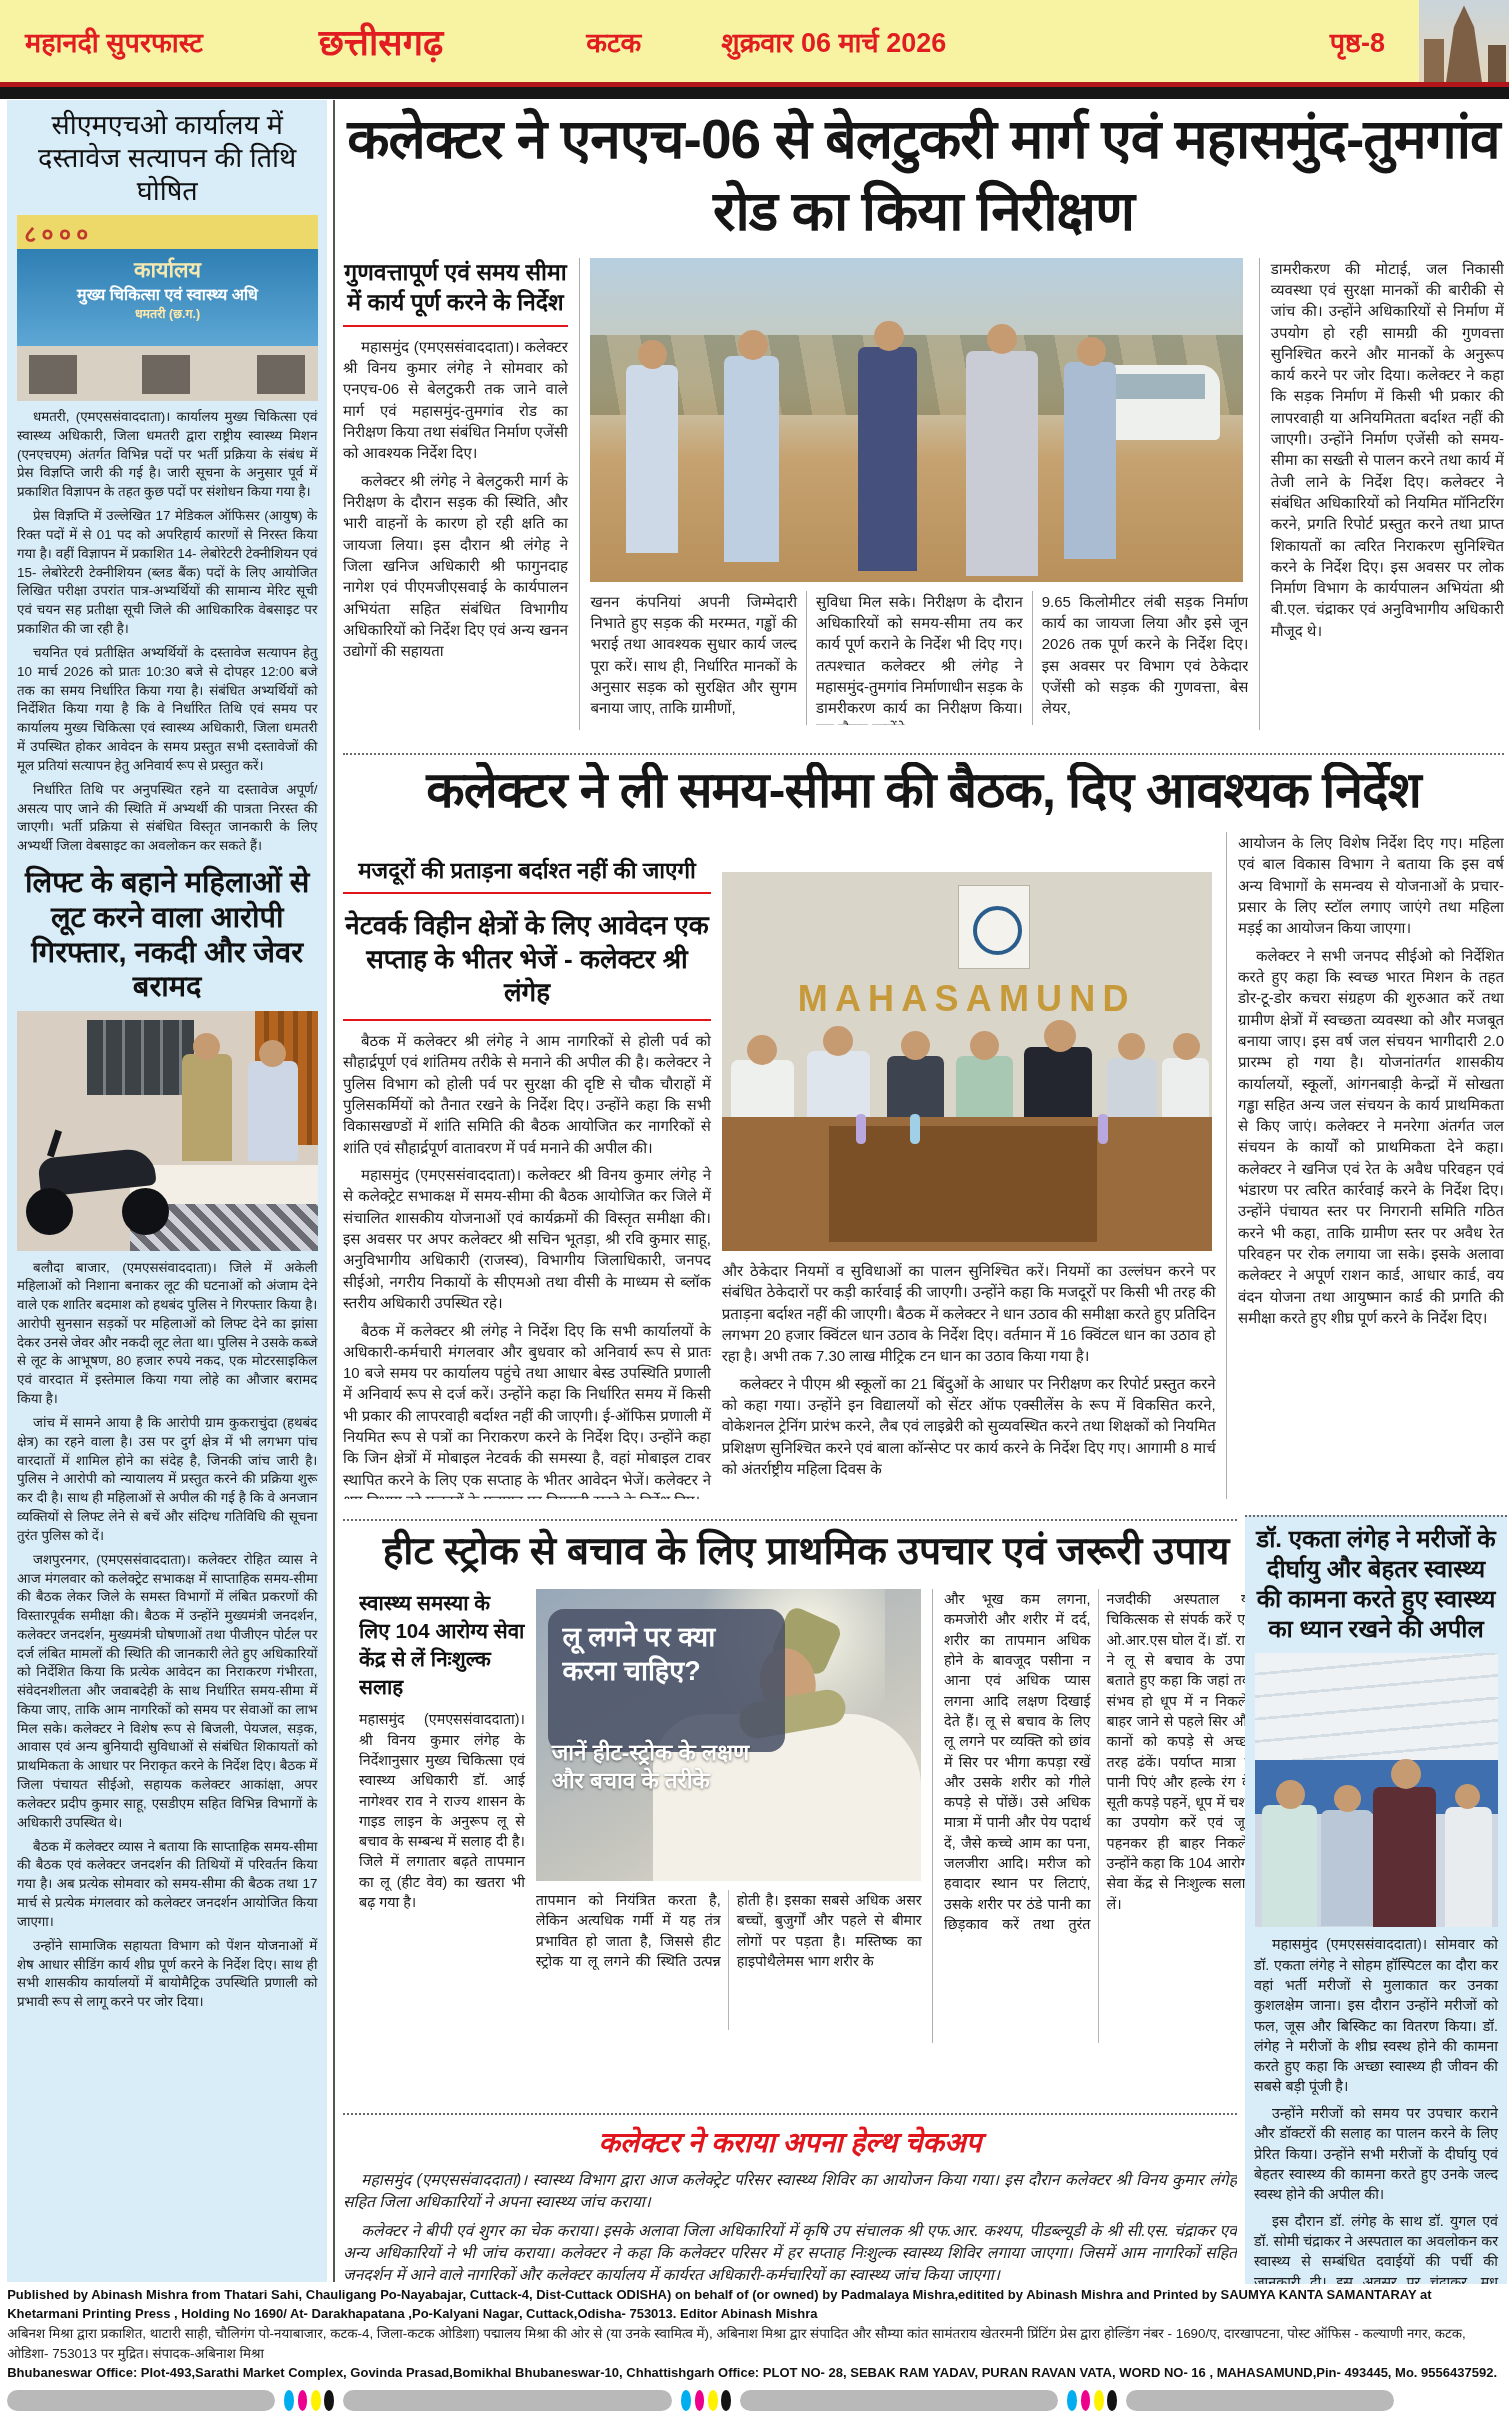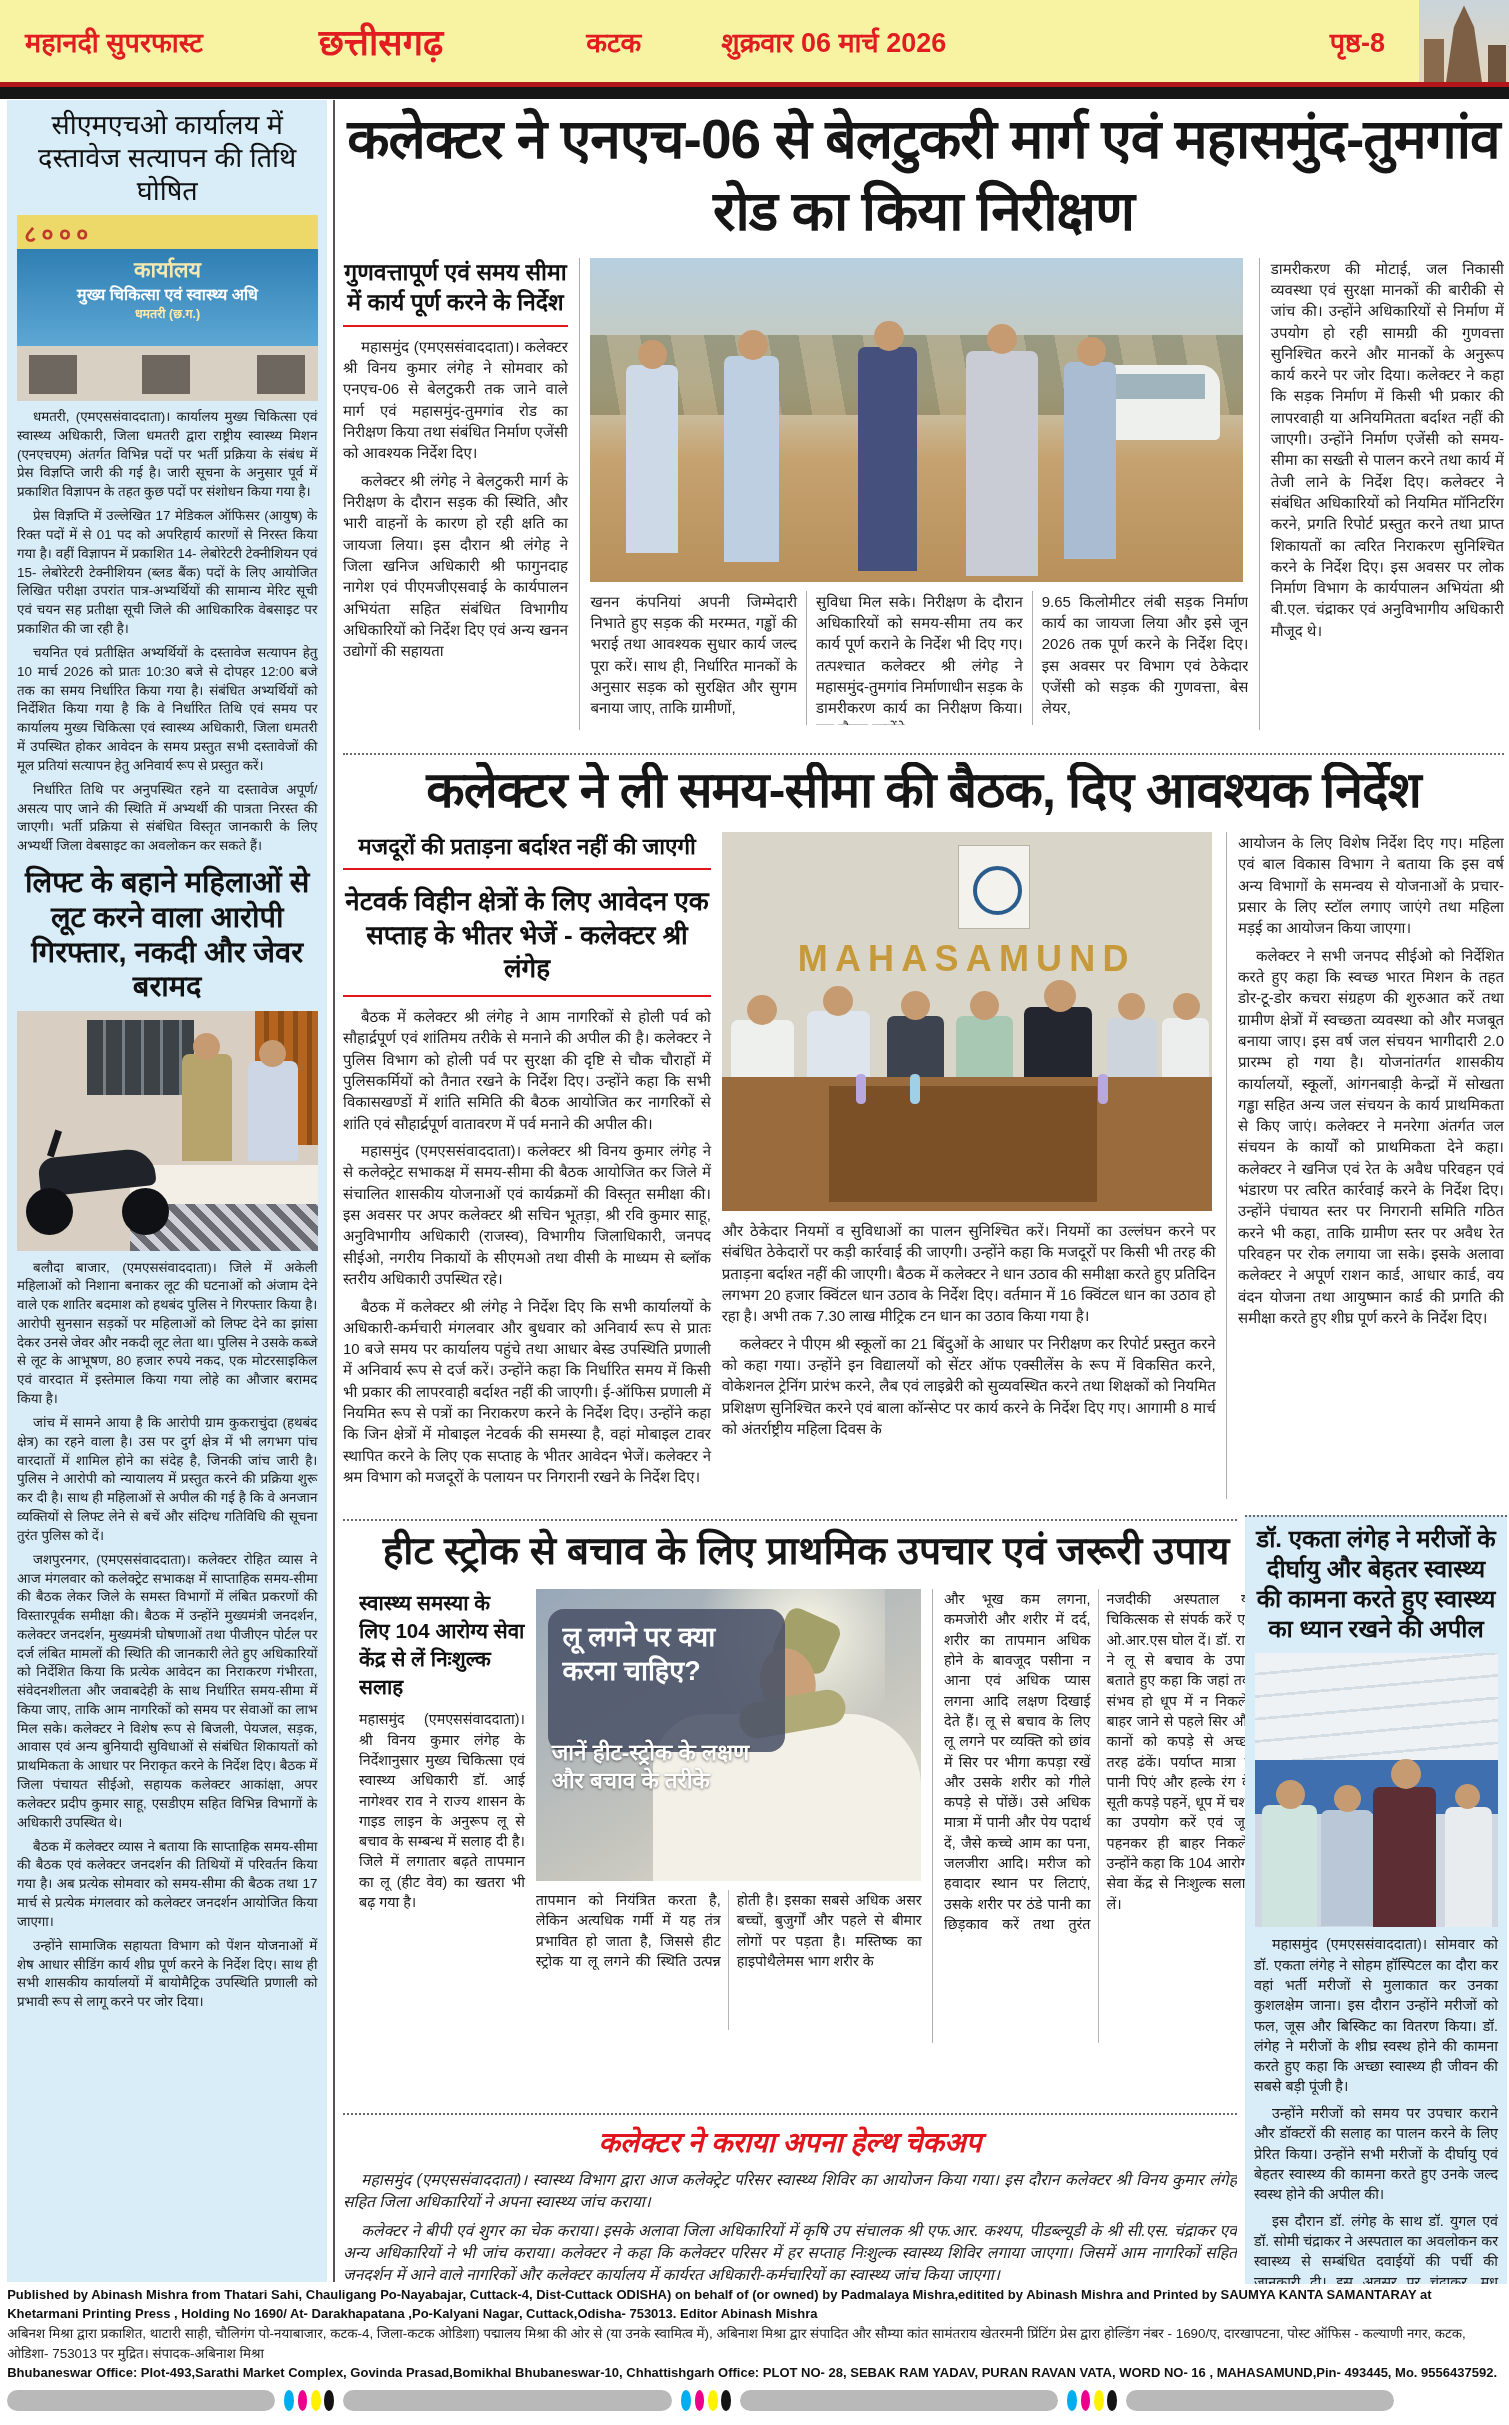--- a/index.html
+++ b/index.html
@@ -52,21 +52,21 @@
   .ph-lift .bk-w1{position:absolute;left:5.4px;bottom:0;width:47px;height:47px;background:#101114;border-radius:50%;}
   .ph-lift .bk-w2{position:absolute;right:12.5px;bottom:0;width:47px;height:47px;background:#101114;border-radius:50%;}
   .ph-lift .bk-m{position:absolute;left:30px;top:-7.2px;width:7.2px;height:27px;background:#16181c;transform:rotate(18deg);}
   
   .ph-road{width:653px;height:324px;}
   .ph-road .sky{position:absolute;inset:0;background:linear-gradient(#b7cfdf 0%,#ccc9b4 40%,#c5a270 62%,#b8905b 100%);}
   .ph-road .trees{position:absolute;left:0;top:77px;width:653px;height:80px;background:repeating-linear-gradient(80deg,rgba(116,112,74,.55) 0 30px,rgba(157,142,96,.5) 30px 63px);filter:none;}
   .ph-road .car{position:absolute;right:23px;top:107px;width:134px;height:75px;background:#eef0ee;border-radius:12.5px 19.7px 5.4px 5.4px;}
   .ph-road .car .gl{position:absolute;left:12.5px;top:9px;width:106px;height:25px;background:#9fb4bd;}
   
-  .ph-meet{width:490px;height:379px;}
+  .ph-meet{width:490px;height:379px;margin-top:40px;}
   .ph-meet .wall{position:absolute;inset:0;background:#dad5c9;}
   .ph-meet .emb{position:absolute;left:50%;top:12.5px;width:70px;height:82px;margin-left:-9px;background:#f4f2ec;border:0.9px solid #b9b3a6;}
   .ph-meet .emb i{position:absolute;left:50%;top:50%;width:41px;height:41px;margin:-20.6px 0 0 -20.6px;border:4.5px solid #2a5d8c;border-radius:50%;}
   .ph-meet .city{position:absolute;left:0;top:106px;width:490px;text-align:center;color:#c69a3b;font-weight:bold;font-size:36px;letter-spacing:7.2px;}
   .ph-meet .table{position:absolute;left:0;bottom:0;width:490px;height:134px;background:#9a6b3d;}
   .ph-meet .table .top{position:absolute;left:107px;top:9px;width:268px;height:116px;background:#7c5027;}
   .ph-meet .btl{position:absolute;bottom:107px;width:10.7px;height:30px;border-radius:4.5px;background:#b9a7e0;}
   
   .ph-heat{width:385px;height:292px;}
   .ph-heat .sky{position:absolute;inset:0;background:linear-gradient(150deg,#97a7b8 0%,#c2c3bd 55%,#e8e0cf 100%);}
@@ -223,21 +223,21 @@
       <div class="body-t rule-l" style="flex:1;margin-left:10.7px;padding-left:10.7px;">
         <p style="text-indent:0;">डामरीकरण की मोटाई, जल निकासी व्यवस्था एवं सुरक्षा मानकों की बारीकी से जांच की। उन्होंने अधिकारियों से निर्माण में उपयोग हो रही सामग्री की गुणवत्ता सुनिश्चित करने और मानकों के अनुरूप कार्य करने पर जोर दिया। कलेक्टर ने कहा कि सड़क निर्माण में किसी भी प्रकार की लापरवाही या अनियमितता बर्दाश्त नहीं की जाएगी। उन्होंने निर्माण एजेंसी को समय-सीमा का सख्ती से पालन करने तथा कार्य में तेजी लाने के निर्देश दिए। कलेक्टर ने संबंधित अधिकारियों को नियमित मॉनिटरिंग करने, प्रगति रिपोर्ट प्रस्तुत करने तथा प्राप्त शिकायतों का त्वरित निराकरण सुनिश्चित करने के निर्देश दिए। इस अवसर पर लोक निर्माण विभाग के कार्यपालन अभियंता श्री बी.एल. चंद्राकर एवं अनुविभागीय अधिकारी मौजूद थे।</p>
       </div>
     </div>
   </div>
 
   <div class="abs dotted-h" style="left:343px;top:753px;width:1161px;height:0;"></div>
   <div class="abs" style="left:343px;top:762px;width:1161px;height:753px;overflow:hidden;">
     <div class="h2a">कलेक्टर ने ली समय-सीमा की बैठक, दिए आवश्यक निर्देश</div>
     <div style="display:flex;margin-top:12.5px;height:667px;overflow:hidden;">
-      <div style="width:368px;flex:none;">
+      <div style="width:368px;flex:none;margin-top:24px;">
         <div class="kick" style="font-size:22.4px;">मजदूरों की प्रताड़ना बर्दाश्त नहीं की जाएगी</div>
         <div class="kick2">नेटवर्क विहीन क्षेत्रों के लिए आवेदन एक सप्ताह के भीतर भेजें - कलेक्टर श्री लंगेह</div>
         <div class="body-t">
           <p>बैठक में कलेक्टर श्री लंगेह ने आम नागरिकों से होली पर्व को सौहार्द्रपूर्ण एवं शांतिमय तरीके से मनाने की अपील की है। कलेक्टर ने पुलिस विभाग को होली पर्व पर सुरक्षा की दृष्टि से चौक चौराहों में पुलिसकर्मियों को तैनात रखने के निर्देश दिए। उन्होंने कहा कि सभी विकासखण्डों में शांति समिति की बैठक आयोजित कर नागरिकों से शांति एवं सौहार्द्रपूर्ण वातावरण में पर्व मनाने की अपील की।</p>
           <p>महासमुंद (एमएससंवाददाता)। कलेक्टर श्री विनय कुमार लंगेह ने से कलेक्ट्रेट सभाकक्ष में समय-सीमा की बैठक आयोजित कर जिले में संचालित शासकीय योजनाओं एवं कार्यक्रमों की विस्तृत समीक्षा की। इस अवसर पर अपर कलेक्टर श्री सचिन भूतड़ा, श्री रवि कुमार साहू, अनुविभागीय अधिकारी (राजस्व), विभागीय जिलाधिकारी, जनपद सीईओ, नगरीय निकायों के सीएमओ तथा वीसी के माध्यम से ब्लॉक स्तरीय अधिकारी उपस्थित रहे।</p>
           <p>बैठक में कलेक्टर श्री लंगेह ने निर्देश दिए कि सभी कार्यालयों के अधिकारी-कर्मचारी मंगलवार और बुधवार को अनिवार्य रूप से प्रातः 10 बजे समय पर कार्यालय पहुंचे तथा आधार बेस्ड उपस्थिति प्रणाली में अनिवार्य रूप से दर्ज करें। उन्होंने कहा कि निर्धारित समय में किसी भी प्रकार की लापरवाही बर्दाश्त नहीं की जाएगी। ई-ऑफिस प्रणाली में नियमित रूप से पत्रों का निराकरण करने के निर्देश दिए। उन्होंने कहा कि जिन क्षेत्रों में मोबाइल नेटवर्क की समस्या है, वहां मोबाइल टावर स्थापित करने के लिए एक सप्ताह के भीतर आवेदन भेजें। कलेक्टर ने श्रम विभाग को मजदूरों के पलायन पर निगरानी रखने के निर्देश दिए।</p>
         </div>
       </div>
       <div style="width:494px;flex:none;margin-left:10.7px;">
         <div class="ph ph-meet">

